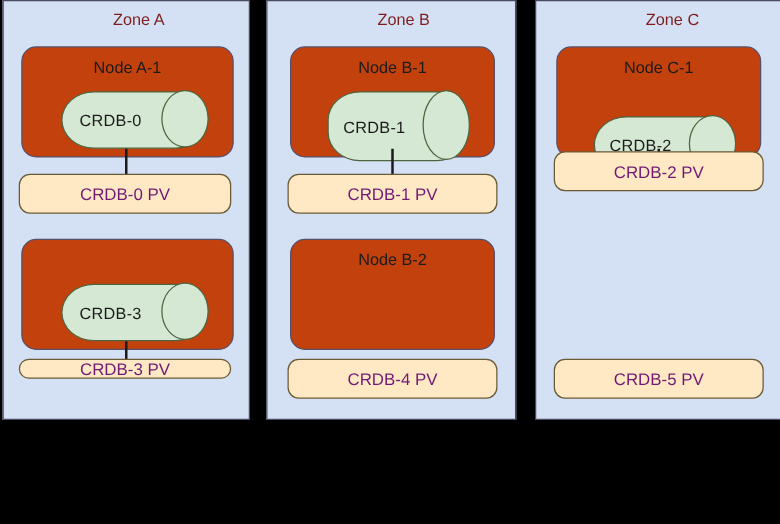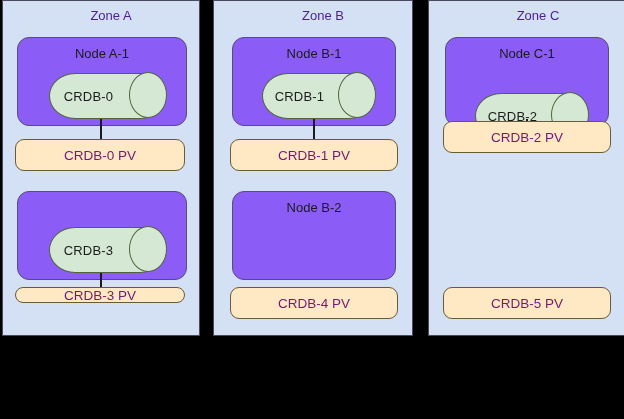--- a/index.html
+++ b/index.html
@@ -33,29 +33,29 @@
     box-sizing: border-box;
   }
   .zone-title {
     position: absolute;
     top: 7px;
     left: 0;
     right: 0;
     text-align: center;
     font-size: 13px;
     line-height: 16px;
-    color: #4c1d95;
+    color: #7f1d1d;
     white-space: nowrap;
     padding-left: 20px;
   }
 
   
   .node {
     position: absolute;
-    background: #8b5cf6;
+    background: #c2410c;
     border: 1px solid #57506b;
     border-radius: 12px;
     box-sizing: border-box;
   }
   .node-title {
     position: absolute;
     top: 8px;
     left: 0;
     right: 0;
     text-align: center;
@@ -157,21 +157,21 @@
     </div>
     <div class="connector" style="left:97px; top:272px; height:22px;"></div>
     <div class="pv" style="left:12px; top:286px; width:170px; height:16px;">CRDB-3 PV</div>
   </div>
 
   <div class="zone" style="left:213px; top:0px; width:200px; height:336px;">
     <div class="zone-title">Zone B</div>
 
     <div class="node" style="left:18px; top:36px; width:164px; height:89px;">
       <div class="node-title">Node B-1</div>
-      <div class="cyl" style="left:29px; top:35px; width:113px; height:46px;">
+      <div class="cyl" style="left:29px; top:35px; width:113px; height:56px;">
         <div class="cyl-body"></div>
         <div class="cyl-cap"></div>
         <div class="cyl-label">CRDB-1</div>
       </div>
     </div>
     <div class="connector" style="left:99px; top:118px; height:22px;"></div>
     <div class="pv" style="left:16px; top:138px; width:168px; height:32px;">CRDB-1 PV</div>
 
     <div class="node" style="left:18px; top:190px; width:164px; height:89px;">
       <div class="node-title">Node B-2</div>

